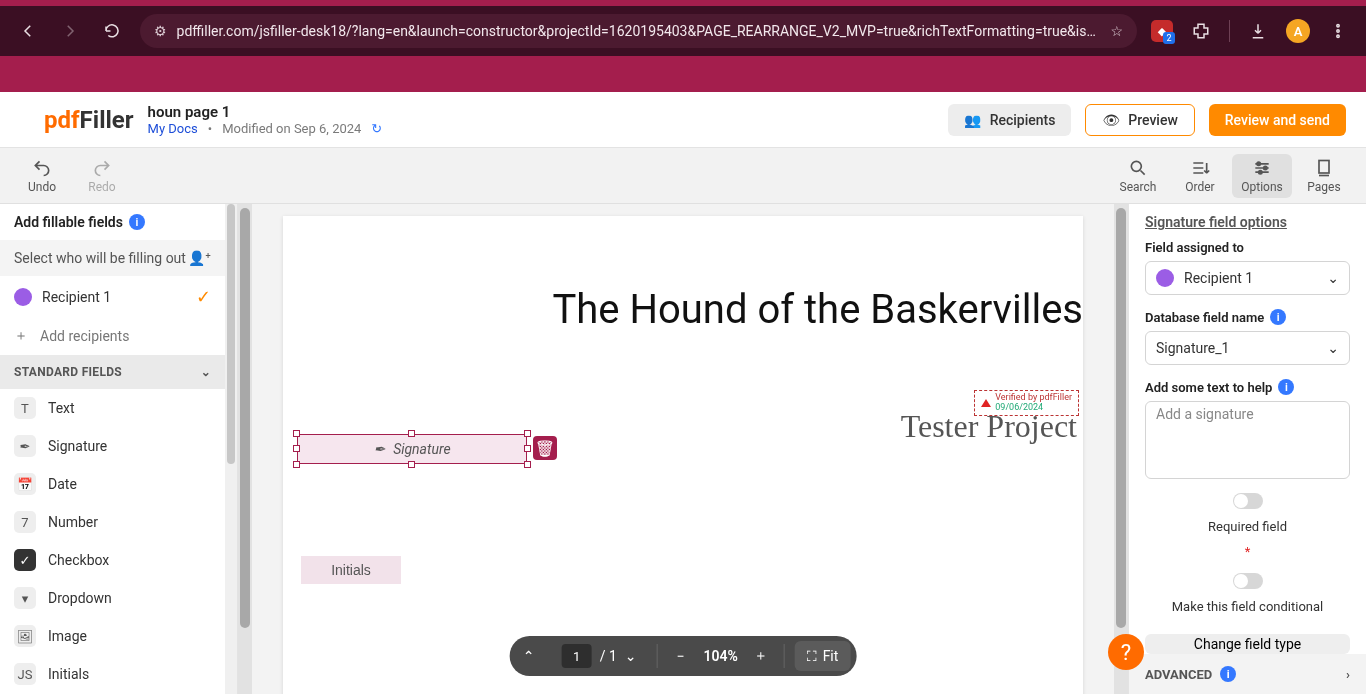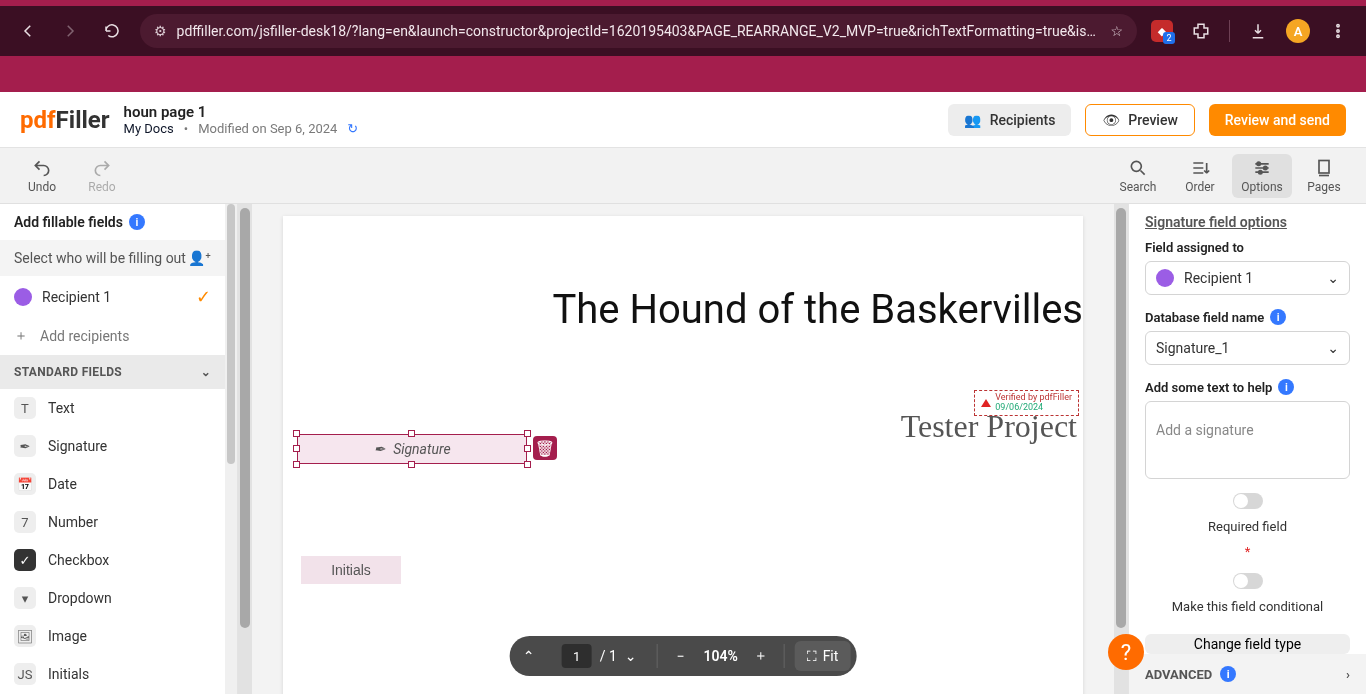--- a/index.html
+++ b/index.html
@@ -15,26 +15,26 @@
   .addr .glyph { font-size:14px; opacity:.85; }
   .addr .url { flex:1; overflow:hidden; white-space:nowrap; text-overflow:ellipsis; }
   .addr .star { opacity:.85; }
   .ext-badge { width:22px; height:22px; border-radius:5px; background:#c52b2b; color:#fff; font-size:11px; display:inline-flex; align-items:center; justify-content:center; position:relative; }
   .ext-badge .n { position:absolute; bottom:-2px; right:-2px; background:#1f6feb; color:#fff; font-size:9px; width:12px; height:12px; border-radius:3px; display:flex; align-items:center; justify-content:center; }
   .avatar-dot { width:24px; height:24px; border-radius:50%; background:#f5a623; color:#fff; font-size:13px; font-weight:600; display:inline-flex; align-items:center; justify-content:center; }
   .chrome-sep { width:1px; height:22px; background:#6e4054; }
 
   
   .app-header { height: 56px; background:#fff; border-bottom:1px solid #e3e3e3; display:flex; align-items:center; padding:0 20px; gap:14px; }
-  .logo { font-size:24px; font-weight:700; }
+  .logo { font-size:24px; font-weight:700;margin-left:24px; }
   .logo .pdf { color:#ff6b00; } .logo .filler { color:#333; }
   .doc-block { flex:1; }
   .doc-title { font-size:15px; font-weight:600; color:#222; }
   .doc-meta { font-size:13px; color:#7a7a7a; display:flex; align-items:center; gap:10px; }
-  .doc-meta .link { color:#0f172a; cursor:pointer; }
+  .doc-meta .link { color:#1d4ed8; cursor:pointer; }
   .hdr-btn { height:32px; padding:0 16px; border-radius:6px; font-size:14px; font-weight:500; display:inline-flex; align-items:center; gap:8px; cursor:pointer; }
   .btn-grey { background:#ededed; color:#333; }
   .btn-outline-orange { border:1.5px solid #ff8a00; color:#333; background:#fff; }
   .btn-orange { background:#ff8a00; color:#fff; border:none; }
 
   
   .toolbar { height:56px; background:#f2f2f2; border-bottom:1px solid #e0e0e0; display:flex; align-items:center; padding:0 12px; }
   .tool-col { width:60px; display:flex; flex-direction:column; align-items:center; gap:2px; color:#555; font-size:12px; cursor:pointer; }
   .tool-col svg { width:20px; height:20px; stroke:#555; stroke-width:2; fill:none; }
   .tool-col.dis { opacity:.45; cursor:default; }
@@ -87,21 +87,21 @@
 
   .help-fab { position:absolute; bottom:24px; right:2px; width:36px; height:36px; border-radius:50%; background:#ff6b00; color:#fff; font-size:22px; display:flex; align-items:center; justify-content:center; cursor:pointer; margin-right: -18px; z-index:5; }
 
   
   .right { width:238px; border-left:1px solid #e3e3e3; display:flex; flex-direction:column; }
   .r-title { padding:10px 16px; font-size:14px; font-weight:600; color:#555;text-decoration:underline; }
   .r-body { padding:0 16px; display:flex; flex-direction:column; gap:14px; flex:1; overflow:auto; }
   .r-label { font-size:13px; font-weight:600; color:#222; display:flex; align-items:center; gap:6px; }
   .r-select { height:34px; border:1px solid #d4d4d4; border-radius:6px; display:flex; align-items:center; padding:0 10px; gap:10px; font-size:14px; color:#333; position:relative; cursor:pointer; }
   .r-select .chev { margin-left:auto; }
-  .r-textarea { height:78px; border:1px solid #d4d4d4; border-radius:6px; padding:20px 10px; font-size:14px; color:#888; }
+  .r-textarea { height:78px; border:1px solid #d4d4d4; border-radius:6px; padding:4px 10px; font-size:14px; color:#888; }
   .toggle-row { display:flex; align-items:center; gap:10px; font-size:13px; color:#333;flex-direction:column; }
   .toggle { width:30px; height:16px; border-radius:9px; background:#d7d7d7; position:relative; cursor:pointer; }
   .toggle .knob { position:absolute; top:1px; left:1px; width:14px; height:14px; border-radius:50%; background:#fff; }
   .req-star { color:#e02424; }
   .r-action { margin:6px 0 0; height:36px; background:#eee; border-radius:6px; display:flex; align-items:center; justify-content:center; font-size:14px; cursor:pointer; }
   .adv-row { margin-top:auto; padding:12px 16px; background:#f3f3f3; font-size:13px; font-weight:700; color:#555; display:flex; align-items:center; gap:8px; }
   .adv-row .chev { margin-left:auto; }
 </style>
 </head>
 <body>

